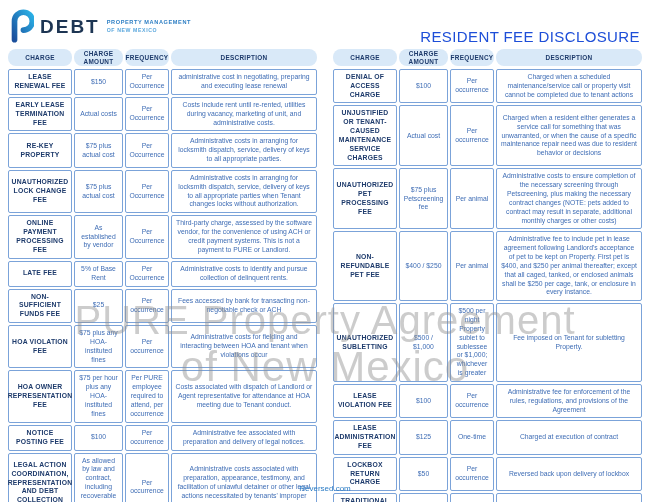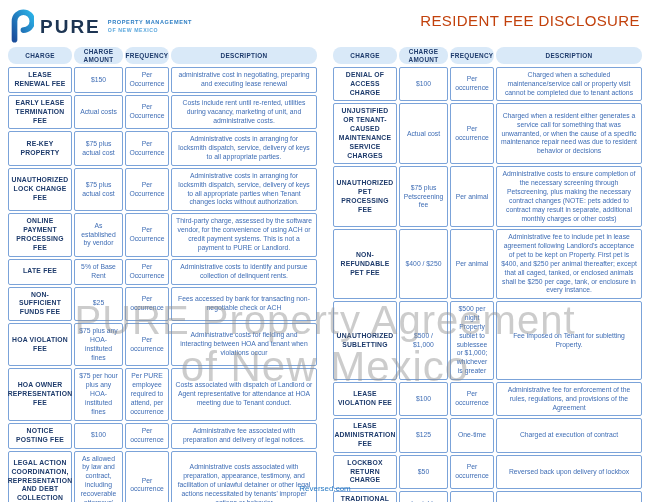--- a/index.html
+++ b/index.html
@@ -9,21 +9,21 @@
   }
   
   .header{display:flex;justify-content:space-between;align-items:flex-start;padding:9px 10px 2px 8px;}
   .logo{display:flex;align-items:center;gap:6px;}
   .logo-mark{width:26px;height:34px;flex:0 0 auto;}
   .brand-text{display:flex;align-items:center;gap:7px;}
   .brand-name{font-size:19px;font-weight:bold;color:#1d3553;letter-spacing:2px;line-height:1;}
   .tagline{display:flex;flex-direction:column;justify-content:center;}
   .tagline-1{font-size:5.6px;font-weight:bold;color:#2e7fc4;letter-spacing:0.6px;}
   .tagline-2{font-size:5.2px;font-weight:bold;color:#5aa7dd;letter-spacing:0.6px;margin-top:1.5px;}
-  .page-title{font-size:15px;font-weight:500;color:#c2410c;letter-spacing:0.4px;margin-top:3px;}
+  .page-title{font-size:15px;font-weight:500;color:#1d4ed8;letter-spacing:0.4px;margin-top:19px;}
   
   .tables{display:flex;gap:16px;padding:2px 8px 0 8px;}
   .table-wrap{flex:1 1 0;min-width:0;}
   .pills,.rows{display:grid;grid-template-columns:64px 49px 44px 1fr;gap:2px;}
   .pills{margin-bottom:3px;}
   .pill{
     background:#d9e9f8;border-radius:8px;min-height:15px;display:flex;align-items:center;justify-content:center;
     font-size:6.4px;font-weight:bold;color:#1d3a6b;text-align:center;line-height:1.1;padding:1px 2px;letter-spacing:0.3px;
   }
   .cell{
@@ -53,21 +53,21 @@
       <svg class="logo-mark" viewBox="0 0 30 42" aria-hidden="true">
         <defs>
           <linearGradient id="pg" x1="0" y1="1" x2="1" y2="0">
             <stop offset="0" stop-color="#1b4f9c"></stop>
             <stop offset="1" stop-color="#2bb3e8"></stop>
           </linearGradient>
         </defs>
         <path d="M7 38 L7 15 A11 11 0 1 1 18 26" fill="none" stroke="url(#pg)" stroke-width="7" stroke-linecap="round"></path>
       </svg>
       <div class="brand-text">
-        <div class="brand-name">PURE</div>
+        <div class="brand-name">DEBT</div>
         <div class="tagline">
           <div class="tagline-1">PROPERTY MANAGEMENT</div>
           <div class="tagline-2">OF NEW MEXICO</div>
         </div>
       </div>
     </div>
     <div class="page-title">RESIDENT FEE DISCLOSURE</div>
   </div>
 
   <div class="tables">

